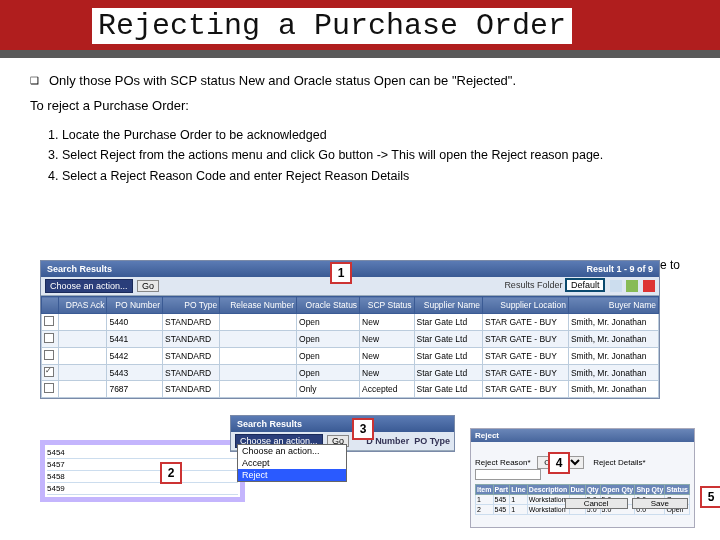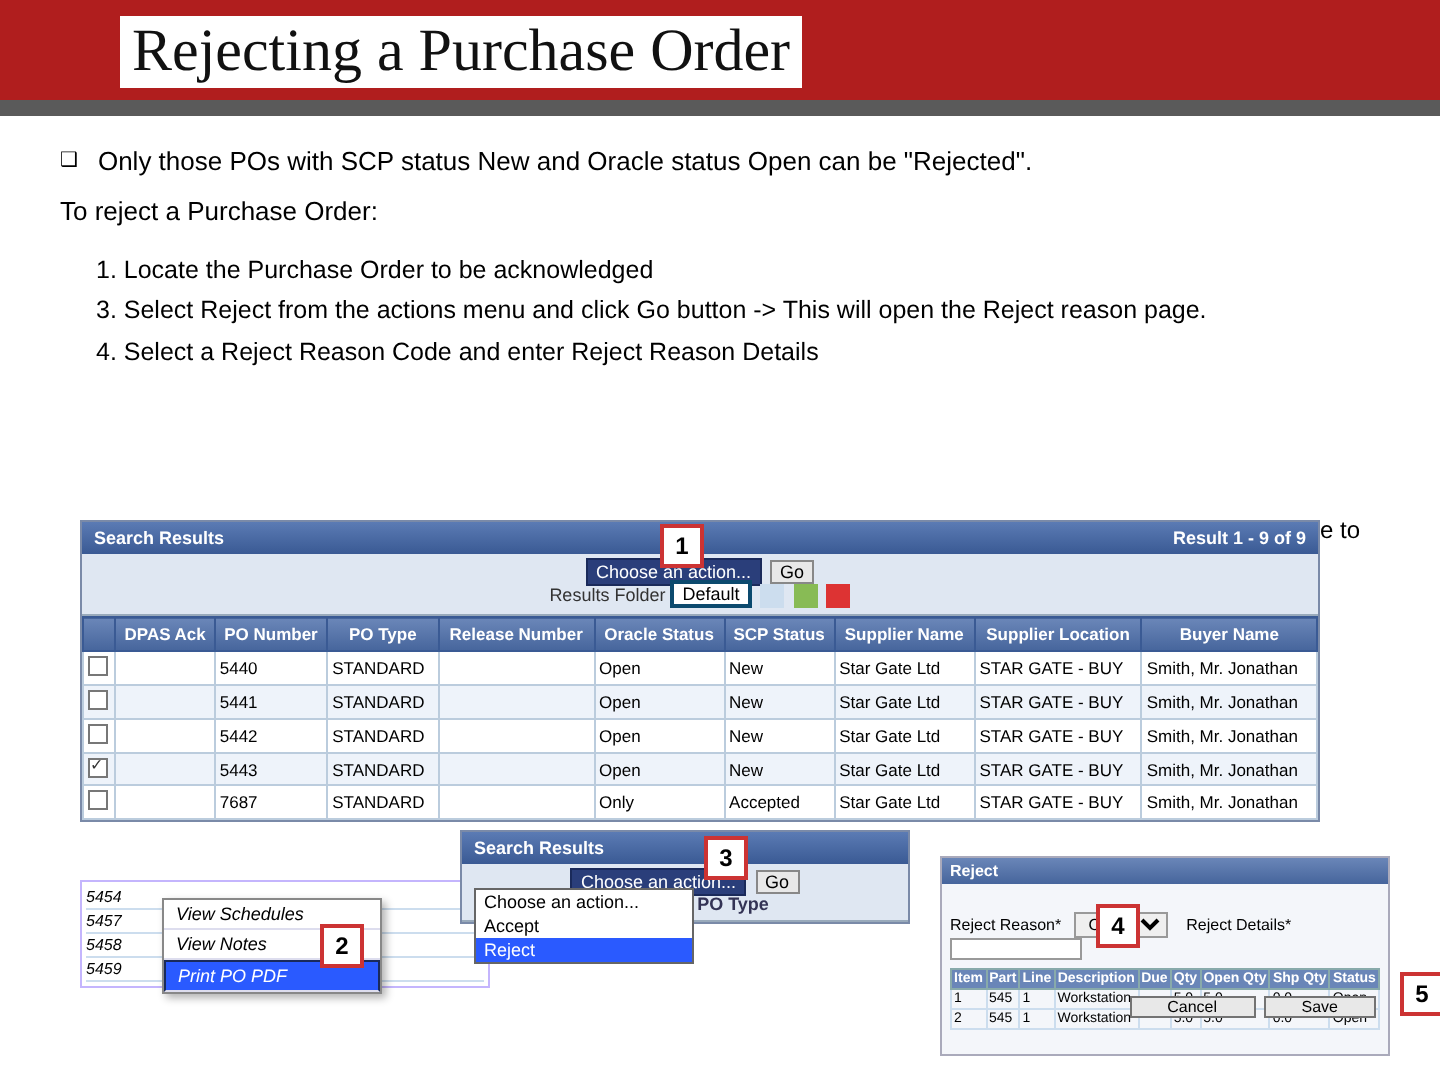--- a/index.html
+++ b/index.html
@@ -14,25 +14,26 @@
   .title-bar {
     background: #b01e1e;
     height: 58px;
     padding: 8px 20px 0 60px;
     border-bottom: 8px solid #5a5a5a;
   }
   .title-bar h1 {
     color: #111;
     font-size: 30px;
     font-weight: 400;
-    font-family: Liberation Serif, serif;
+    font-family: Liberation Mono, monospace;
     background: #fff;
     display: inline-block;
     padding: 0 6px;
     line-height: 1.2;
+    margin-left: 32px;
   }
   .body-text {
     padding: 14px 30px 0 30px;
     font-size: 13px;
     color: #000;
     line-height: 1.45;
   }
   .bullet-row { display:flex; gap:10px; margin-bottom:6px; }
   .bullet-glyph { font-size:10px; line-height:18px; }
   .instr { margin-top:6px; }
@@ -44,61 +45,61 @@
     position:absolute; top:260px; left:40px; width:620px;
     border:1px solid #7a8aa8; background:#fff; font-size:9px;
   }
   .panel-head {
     background: linear-gradient(#5b7bb4,#3a5a94);
     color:#fff; font-weight:bold; padding:3px 6px;
     display:flex; justify-content:space-between;
   }
   .toolbar1 {
     background:#dfe7f2; padding:3px 4px; display:flex; align-items:center;
-    justify-content:space-between; border-bottom:1px solid #9ab;flex-direction:column;
+    justify-content:space-between; border-bottom:1px solid #9ab;
   }
   .sel {
     background:#2a3e7a; color:#fff; font-size:9px; padding:1px 4px;
     border:1px solid #1a2a5a;
   }
   .gobtn {
     background:#e8e8e8; border:1px solid #888; font-size:9px; padding:0 4px; margin-left:2px;
   }
   .folder-lab { font-size:9px; color:#333; }
   .folder-sel { background:#fff;border:2px solid #0c4a6e;font-size:9px;padding:0 4px; }
   .iconset span{ display:inline-block;width:12px;height:12px;margin-left:2px;vertical-align:middle;}
   .ic-doc{background:#cde;}
   .ic-pen{background:#8b5;}
   .ic-x{background:#d33;}
   table.grid { width:100%; border-collapse:collapse; font-size:8.5px; }
   table.grid th {
     background: linear-gradient(#6a86b8,#46659c);
-    color:#fff; padding:3px 2px; text-align:center; border:1px solid #3a5a94;
-    font-weight:bold;
+    color:#fff; padding:3px 2px; text-align:right; border:1px solid #3a5a94;
+    font-weight:normal;
   }
   table.grid td { border:1px solid #bcd; padding:2px 2px; background:#fff; }
   table.grid tr:nth-child(even) td { background:#eef3fa; }
   .chk{width:10px;height:10px;border:1px solid #777;display:inline-block;background:#fff;}
   .chk.on::after{content:"✓";font-size:8px;position:relative;top:-3px;left:0;color:#333;}
   .cut-right {
     position:absolute; top:250px; right:0; width:60px; height:20px;
     background:#fff; font-size:12px; padding-top:8px;
   }
 
   
   .balloon {
     position:absolute; width:22px;height:22px; border:2px solid #c33;
     background:#fff; text-align:center; font-weight:bold; font-size:12px;
     line-height:18px; color:#000;
   }
 
   
   .shot2 {
     position:absolute; top:440px; left:40px; width:205px;
-    border:1px solid #c4b5fd; background:#fff; font-size:9px;font-style:italic;
+    border:5px solid #c4b5fd; background:#fff; font-size:9px;
   }
   .shot2 .menu { position:absolute; top:8px; left:40px; width:110px;
     background:#fff;border:1px solid #888; box-shadow:2px 2px 4px rgba(0,0,0,.3);}
   .shot2 .menu .mi{padding:2px 6px;border-bottom:1px solid #dde; font-size:9px;}
   .shot2 .menu .mi.sel{background:#2a5aff;color:#fff;}
   .shot2 .rowbits{font-size:8px;padding:2px;}
   .shot2 .rowbits div{border-bottom:1px solid #cde;padding:1px 0;}
 
   
   .shot3 {
@@ -251,25 +252,20 @@
 
 <div class="balloon" style="top:262px;left:330px">1</div>
 
 <div class="shot2">
   <div class="rowbits" id="s2-rows">
       <div>5454</div>
       <div>5457</div>
       <div>5458</div>
       <div>5459</div>
     </div>
-  <div class="menu" id="s2-menu">
-      <div class="mi">View Schedules</div>
-      <div class="mi">View Notes</div>
-      <div class="mi sel">Print PO PDF</div>
-    </div>
 </div>
 <div class="balloon" style="top:462px;left:160px">2</div>
 
 <div class="shot3">
   <div class="panel-head">
     <span>Search Results</span>
   </div>
   <div class="toolbar1">
     <span>
       <span class="sel">Choose an action...</span>

